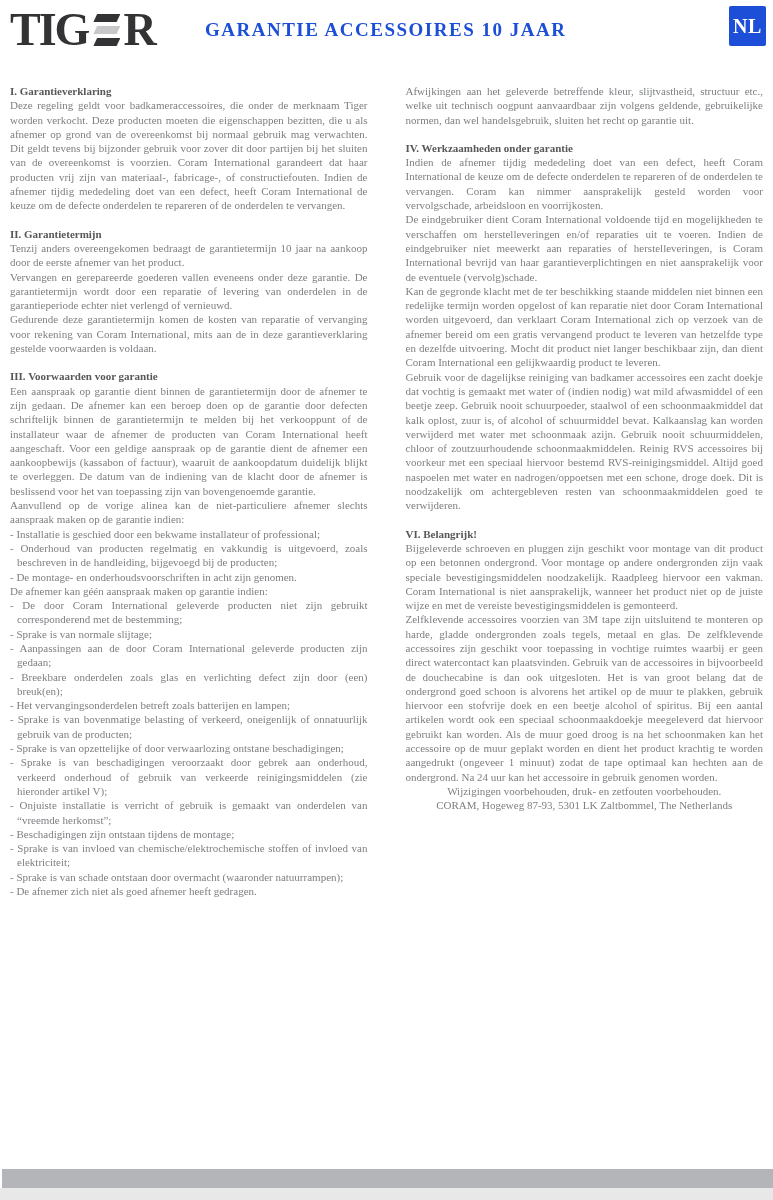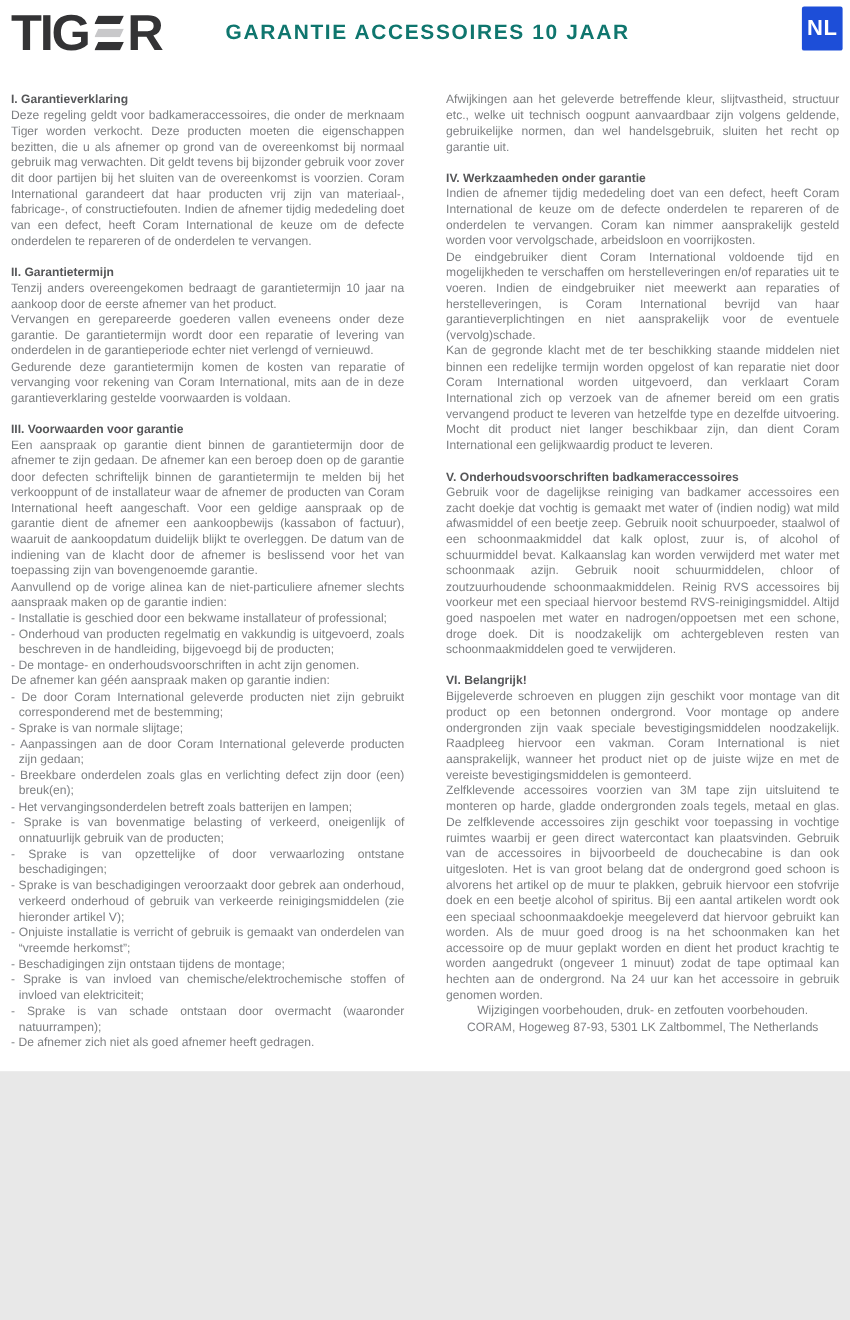--- a/index.html
+++ b/index.html
@@ -1,36 +1,36 @@
 <!DOCTYPE html>
 <html lang="nl"><head>
 <meta charset="utf-8">
 <style>
   * { margin:0; padding:0; box-sizing:border-box; }
   html,body { background:#e8e8e8; }
   .page {
-    position:relative; width:773px; height:974px; margin:0 auto;
+    position:relative; width:773px; height:1188px; margin:0 auto;
     background:#ffffff; overflow:hidden;
-    font-family:Liberation Sans, sans-serif;
+    font-family:Liberation Serif, serif;
   }
   
   .logo {
     position:absolute; left:10px; top:6px; height:46px;
     display:flex; align-items:center;
     font-weight:bold; font-size:46px; letter-spacing:-2px; color:#333335;
   }
   .logo-e { display:inline-block; position:relative; width:27px; height:32px; margin:2px 3px 0 5px; }
   .logo-e .bar { position:absolute; left:0; width:100%; height:8px;
     clip-path:polygon(14% 0, 100% 0, 86% 100%, 0 100%); background:#333335; }
   .logo-e .bar.b1 { top:0; }
   .logo-e .bar.b2 { top:12px; background:#c8c8ca; }
   .logo-e .bar.b3 { top:24px; }
   .doc-title {
     position:absolute; left:205px; top:19px;
-    font-size:19px; font-weight:bold; letter-spacing:1.5px; color:#0f766e;
+    font-size:19px; font-weight:bold; letter-spacing:1.5px; color:#1d4ed8;
     white-space:nowrap;
   }
   .lang-badge {
     position:absolute; right:7px; top:6px; width:37px; height:40px;
     background:#1d4ed8; color:#ffffff; border-radius:2px;
     display:flex; align-items:center; justify-content:center;
     font-size:20px; font-weight:bold; letter-spacing:0.5px;
   }
   
   .columns {
@@ -104,21 +104,20 @@
     </div>
 
     <div class="col">
       <p>Afwijkingen aan het geleverde betreffende kleur, slijtvastheid, structuur etc., welke uit technisch oogpunt aanvaardbaar zijn volgens geldende, gebruikelijke normen, dan wel handelsgebruik, sluiten het recht op garantie uit.</p>
 
       <div class="sec-h gap">IV. Werkzaamheden onder garantie</div>
       <p>Indien de afnemer tijdig mededeling doet van een defect, heeft Coram International de keuze om de defecte onderdelen te repareren of de onderdelen te vervangen. Coram kan nimmer aansprakelijk gesteld worden voor vervolgschade, arbeidsloon en voorrijkosten.</p>
       <p class="gap">De eindgebruiker dient Coram International voldoende tijd en mogelijkheden te verschaffen om herstelleveringen en/of reparaties uit te voeren. Indien de eindgebruiker niet meewerkt aan reparaties of herstelleveringen, is Coram International bevrijd van haar garantieverplichtingen en niet aansprakelijk voor de eventuele (vervolg)schade.</p>
       <p class="gap">Kan de gegronde klacht met de ter beschikking staande middelen niet binnen een redelijke termijn worden opgelost of kan reparatie niet door Coram International worden uitgevoerd, dan verklaart Coram International zich op verzoek van de afnemer bereid om een gratis vervangend product te leveren van hetzelfde type en dezelfde uitvoering. Mocht dit product niet langer beschikbaar zijn, dan dient Coram International een gelijkwaardig product te leveren.</p>
 
-      <div class="sec-h gap">V. Onderhoudsvoorschriften badkameraccessoires</div>
       <p>Gebruik voor de dagelijkse reiniging van badkamer accessoires een zacht doekje dat vochtig is gemaakt met water of (indien nodig) wat mild afwasmiddel of een beetje zeep. Gebruik nooit schuurpoeder, staalwol of een schoonmaakmiddel dat kalk oplost, zuur is, of alcohol of schuurmiddel bevat. Kalkaanslag kan worden verwijderd met water met schoonmaak azijn. Gebruik nooit schuurmiddelen, chloor of zoutzuurhoudende schoonmaakmiddelen. Reinig RVS accessoires bij voorkeur met een speciaal hiervoor bestemd RVS-reinigingsmiddel. Altijd goed naspoelen met water en nadrogen/oppoetsen met een schone, droge doek. Dit is noodzakelijk om achtergebleven resten van schoonmaakmiddelen goed te verwijderen.</p>
 
       <div class="sec-h gap">VI. Belangrijk!</div>
       <p>Bijgeleverde schroeven en pluggen zijn geschikt voor montage van dit product op een betonnen ondergrond. Voor montage op andere ondergronden zijn vaak speciale bevestigingsmiddelen noodzakelijk. Raadpleeg hiervoor een vakman. Coram International is niet aansprakelijk, wanneer het product niet op de juiste wijze en met de vereiste bevestigingsmiddelen is gemonteerd.</p>
       <p class="gap">Zelfklevende accessoires voorzien van 3M tape zijn uitsluitend te monteren op harde, gladde ondergronden zoals tegels, metaal en glas. De zelfklevende accessoires zijn geschikt voor toepassing in vochtige ruimtes waarbij er geen direct watercontact kan plaatsvinden. Gebruik van de accessoires in bijvoorbeeld de douchecabine is dan ook uitgesloten. Het is van groot belang dat de ondergrond goed schoon is alvorens het artikel op de muur te plakken, gebruik hiervoor een stofvrije doek en een beetje alcohol of spiritus. Bij een aantal artikelen wordt ook een speciaal schoonmaakdoekje meegeleverd dat hiervoor gebruikt kan worden. Als de muur goed droog is na het schoonmaken kan het accessoire op de muur geplakt worden en dient het product krachtig te worden aangedrukt (ongeveer 1 minuut) zodat de tape optimaal kan hechten aan de ondergrond. Na 24 uur kan het accessoire in gebruik genomen worden.</p>
 
       <p class="gap note">Wijzigingen voorbehouden, druk- en zetfouten voorbehouden.</p>
       <p class="gap note">CORAM, Hogeweg 87-93, 5301 LK Zaltbommel, The Netherlands</p>
     </div>
 

